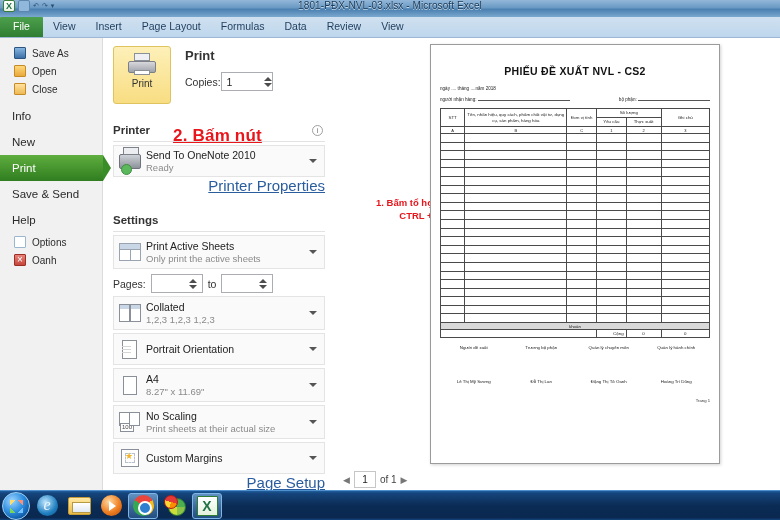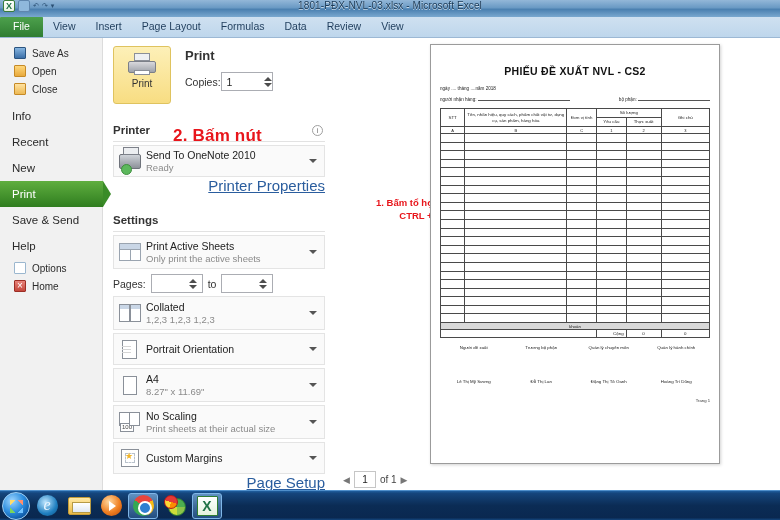--- a/index.html
+++ b/index.html
@@ -125,21 +125,21 @@
     display: flex; flex-direction: column; justify-content: center; gap: 2px;
   }
   .spin-arrows i {
     width: 0; height: 0; border-left: 4px solid transparent; border-right: 4px solid transparent;
   }
   .spin-arrows i.up { border-bottom: 4px solid #4d4d4d; }
   .spin-arrows i.down { border-top: 4px solid #4d4d4d; }
 
   .note-red {
     color: #e8151b; font-weight: bold; font-size: 17px;
-    position: absolute; left: 70px; top: 88px; letter-spacing: .2px;
+    position: absolute; left: 70px; top: 88px; letter-spacing: .2px; text-decoration: underline;
   }
 
   .sec-head {
     font-size: 11.5px; font-weight: bold; color: #333;
     margin: 20px 0 5px 0; position: relative;
   }
   .info-dot {
     position: absolute; right: 2px; top: 1px; width: 11px; height: 11px;
     border: 1px solid #a0a0a0; border-radius: 50%; color: #7a7a7a;
     font-size: 8px; line-height: 9px; text-align: center; font-weight: normal;
@@ -365,41 +365,38 @@
     </div>
     <div class="side-item">
       <span class="sico sico-close"></span>
       <span>Close</span>
     </div>
     <div class="side-sep"></div>
     <div class="side-item big">
       <span>Info</span>
     </div>
     <div class="side-item big">
-      <span>Recent</span>
-    </div>
-    <div class="side-item big">
       <span>New</span>
     </div>
     <div class="side-item big selected">
       <span>Print</span>
     </div>
     <div class="side-item big">
       <span>Save &amp; Send</span>
     </div>
     <div class="side-item big">
       <span>Help</span>
     </div>
     <div class="side-item">
       <span class="sico sico-options"></span>
       <span>Options</span>
     </div>
     <div class="side-item">
       <span class="sico sico-exit"></span>
-      <span>Home</span>
+      <span>Oanh</span>
     </div>
   </div>
 
   <div class="printcol">
     <div class="print-top">
       <div class="print-btn">
         <div class="printer-glyph">
           <div class="top"></div>
             <div class="body"></div>
             <div class="out"></div>

